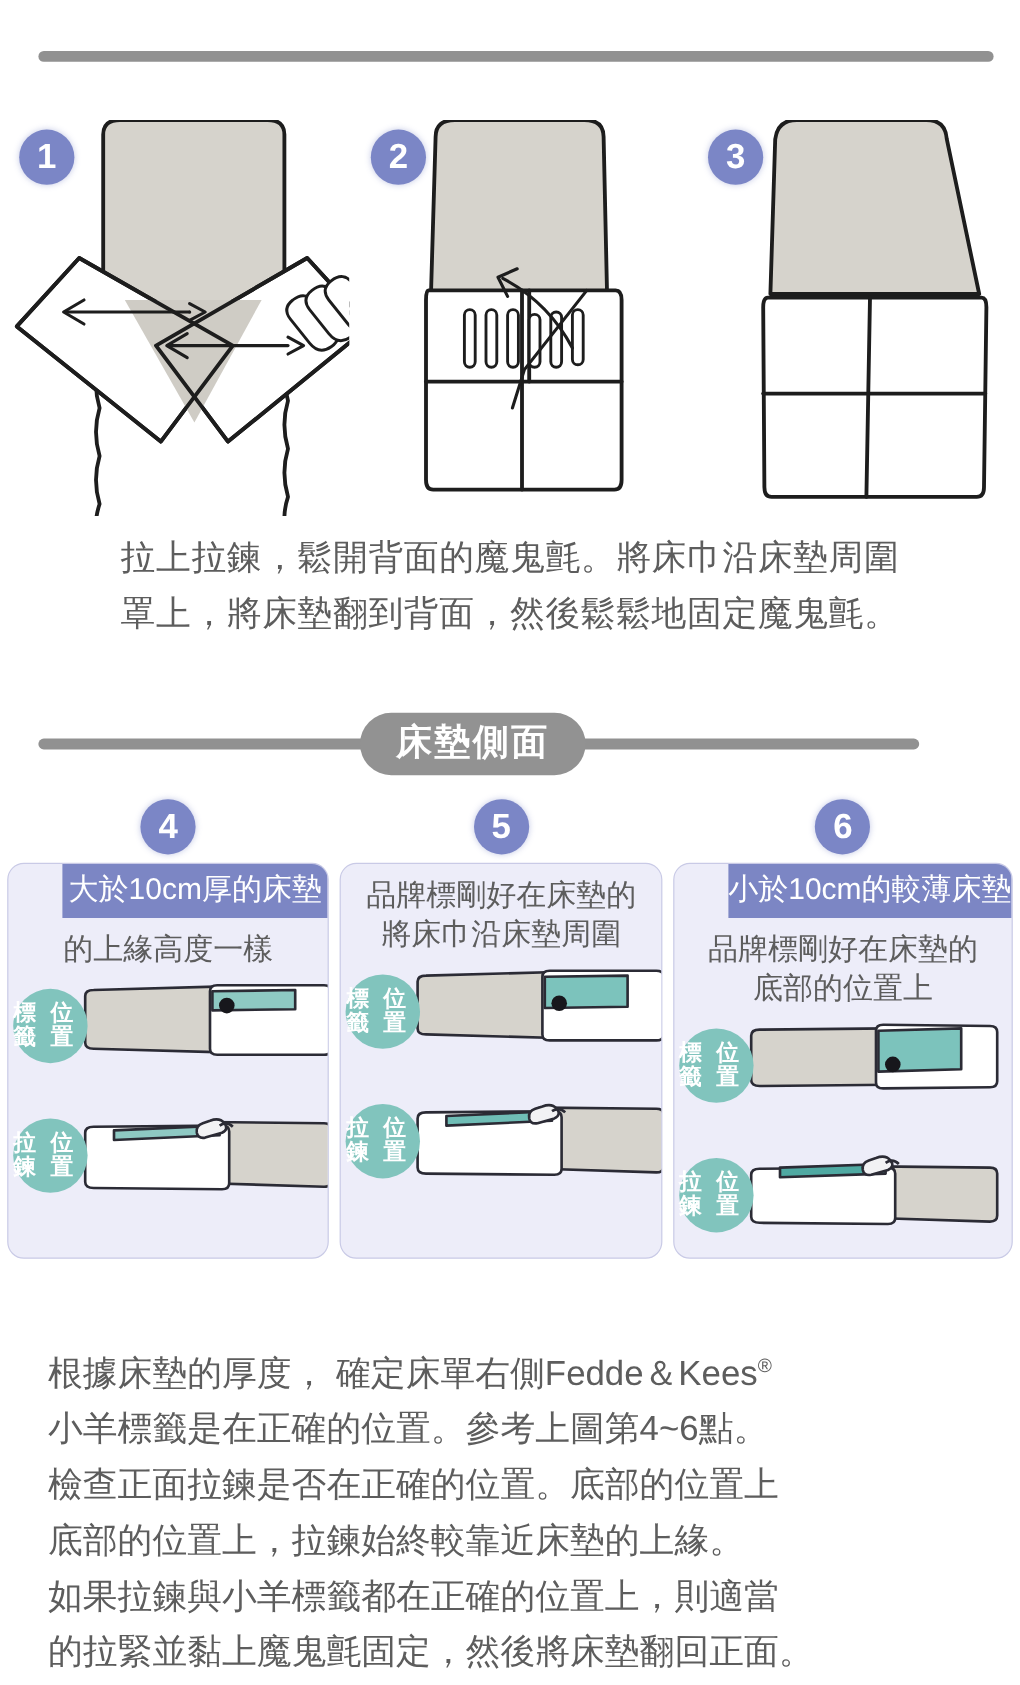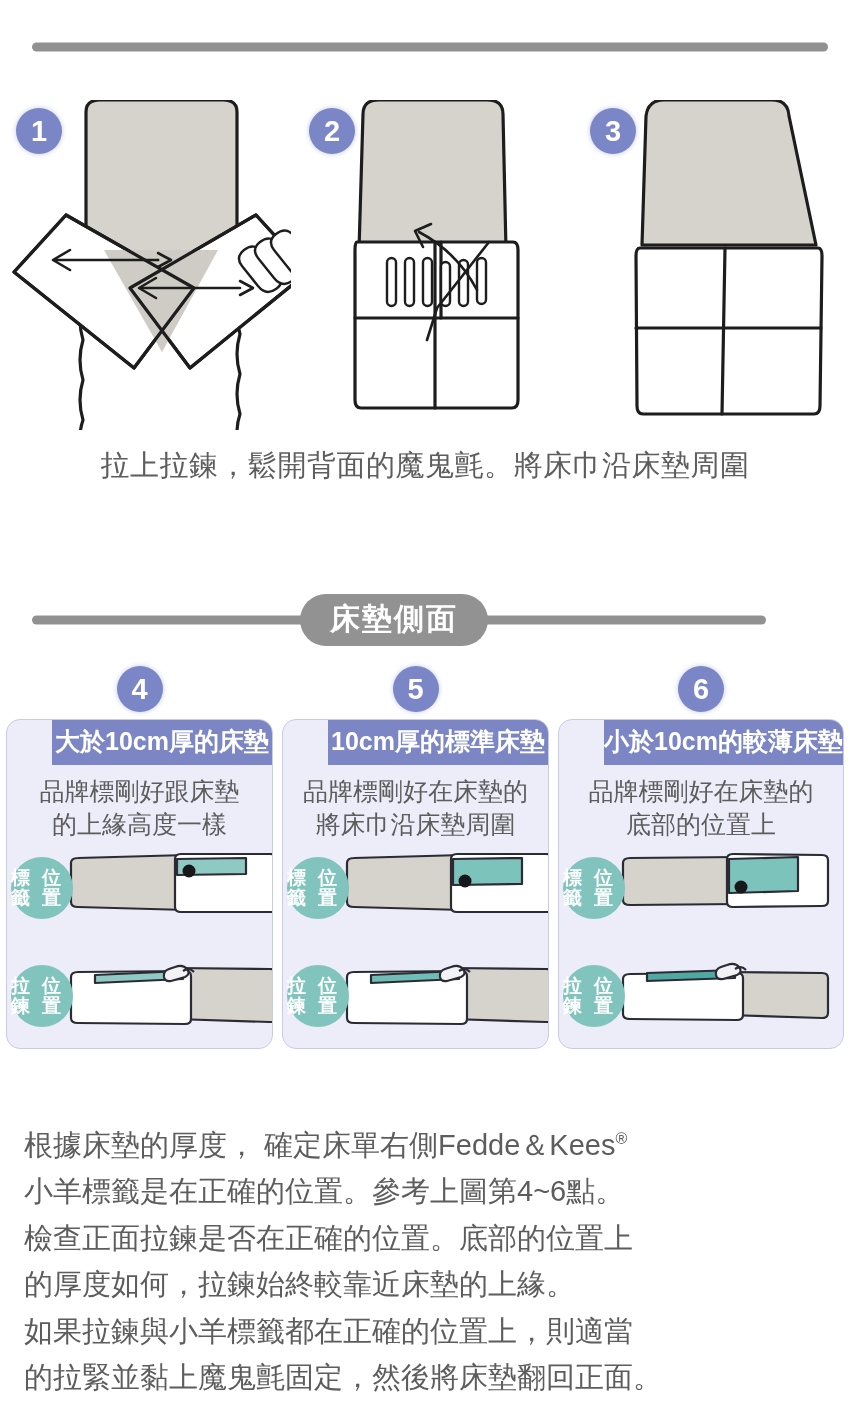--- a/index.html
+++ b/index.html
@@ -61,21 +61,21 @@
     background:#ededf9;
     border:1px solid #c9cae6;
     border-radius:14px;
     overflow:hidden;
     height:330px;
     position:relative;
     box-sizing:border-box;
   }
   .card-head{
     background:#7c86c4;color:#ffffff;
-    font-size:25px;font-weight:bold;
+    font-size:25px;font-weight:normal;
     text-align:center;line-height:1;
     padding:9px 0 11px 0;
     white-space:nowrap;
     letter-spacing:0px;
     margin-left:45px;
   }
   .card-body-text{
     font-size:25px;color:#5d5d5d;text-align:center;
     line-height:1.32;padding:10px 4px 0 4px;
     white-space:nowrap;
@@ -180,37 +180,37 @@
           <path d="M70 148 L248 148 q4 0 4 8 L250 306 q0 8 -6 8 L73 314 q-6 0 -6 -8 L66 156 q0 -8 4 -8 Z" fill="#ffffff"></path>
           <path d="M66 228 L251 228"></path>
           <path d="M155 148 L152 314"></path>
         </g>
       </svg>
     </div>
   </div>
 
   <div class="para centered" style="position:absolute;left:0;top:442px;width:850px;font-family:Liberation Serif, serif;">
     <div>拉上拉鍊，鬆開背面的魔鬼氈。將床巾沿床墊周圍</div>
+    <div>罩上，將床墊翻到背面，然後鬆鬆地固定魔鬼氈。</div>
   </div>
 
   <div class="divider" style="position:absolute;left:0;top:585px;width:788px;">
     <div class="rule"></div>
     <div class="pill">床墊側面</div>
   </div>
 
   <div class="cardrow" style="position:absolute;left:0;top:666px;width:850px;">
 
     <div class="cardwrap">
       <div class="cardnum">
         <div class="numcircle">4</div>
       </div>
       <div class="card">
         <div class="card-head">大於10cm厚的床墊</div>
         <div class="card-body-text">
-          <div>品牌標剛好跟床墊</div>
           <div>的上緣高度一樣</div>
         </div>
 
         <div class="illus">
           <div class="badge">
             <span>標籤</span>
             <span>位置</span>
           </div>
           <svg width="216" height="80" viewBox="0 0 216 80">
             <g stroke="#2b2b35" stroke-width="2.2" stroke-linejoin="round">
@@ -238,21 +238,20 @@
           </svg>
         </div>
       </div>
     </div>
 
     <div class="cardwrap">
       <div class="cardnum">
         <div class="numcircle">5</div>
       </div>
       <div class="card">
-        <div class="card-head">10cm厚的標準床墊</div>
         <div class="card-body-text">
           <div>品牌標剛好在床墊的</div>
           <div>將床巾沿床墊周圍</div>
         </div>
 
         <div class="illus">
           <div class="badge">
             <span>標籤</span>
             <span>位置</span>
           </div>
@@ -322,22 +321,22 @@
               <path d="M30 16 L118 13 L118 21 L30 24 Z" fill="#4fa9a2"></path>
               <path d="M110 8 q8-3 12 2 q4 5 -2 8 l-14 4 q-6 1 -7 -4 q-1-6 5-8 Z" fill="#f2f2f4"></path>
               <path d="M118 12 q6-4 11 1" fill="none"></path>
             </g>
           </svg>
         </div>
       </div>
     </div>
   </div>
 
-  <div class="bottompara" style="position:absolute;left:24px;top:1122px;width:790px;">
+  <div class="bottompara" style="position:absolute;left:40px;top:1122px;width:790px;">
     <div><span>根據床墊的厚度， 確定床單右側Fedde＆Kees</span><sup class="reg">®</sup></div>
     <div>小羊標籤是在正確的位置。參考上圖第4~6點。</div>
     <div>檢查正面拉鍊是否在正確的位置。底部的位置上</div>
-    <div>的厚度如何，拉鍊始終較靠近床墊的上緣。</div>
+    <div>底部的位置上，拉鍊始終較靠近床墊的上緣。</div>
     <div>如果拉鍊與小羊標籤都在正確的位置上，則適當</div>
     <div>的拉緊並黏上魔鬼氈固定，然後將床墊翻回正面。</div>
   </div>
 
 </div>
 
 </body></html>

